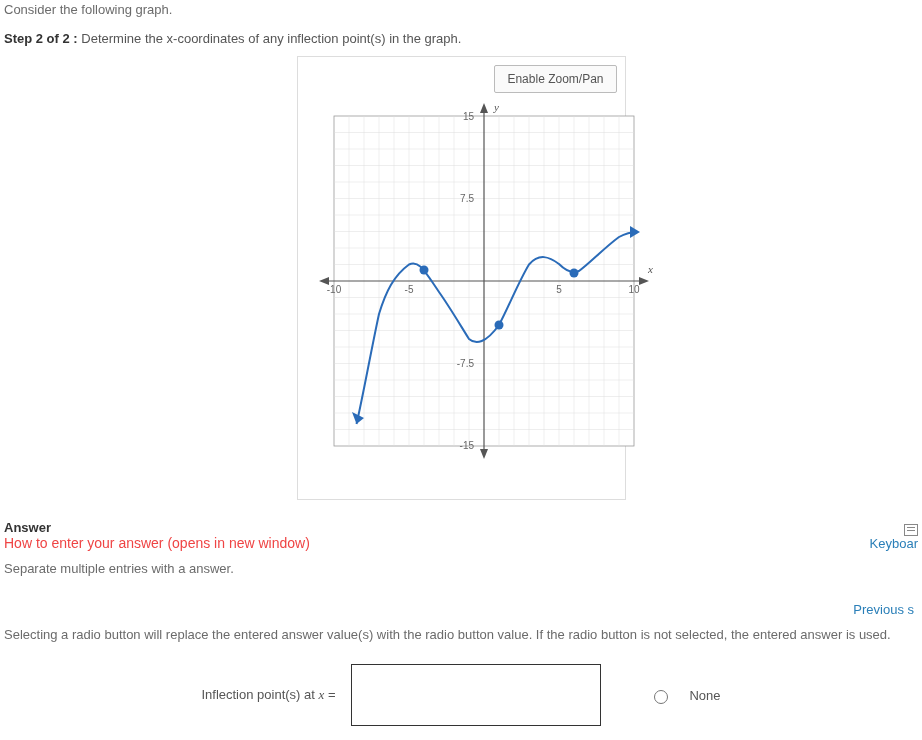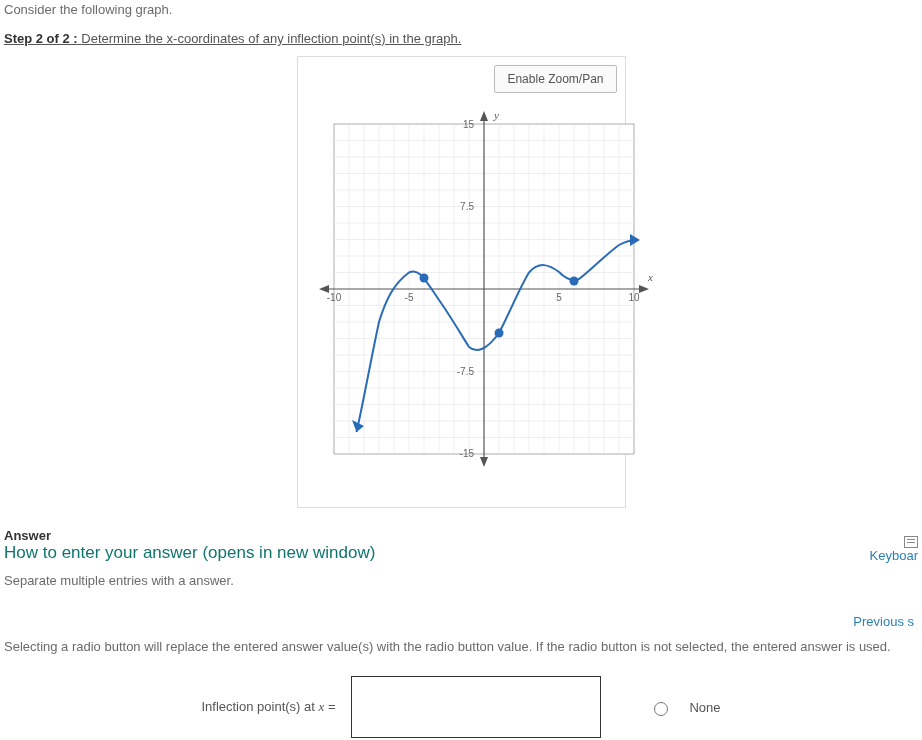--- a/index.html
+++ b/index.html
@@ -6,29 +6,29 @@
   body {
     margin: 0;
     padding: 0;
     font-family: -apple-system, BlinkMacSystemFont, "Segoe UI", Arial, sans-serif;
     font-size: 13px;
     color: #555;
     background: #fff;
     width: 922px;
   }
   .intro { padding: 2px 4px 14px; color: #6b6b6b; font-size: 13px; }
-  .step { padding: 0 4px 10px; font-size: 13px; color: #555; text-decoration: underline; }
+  .step { padding: 0 4px 10px; font-size: 13px; color: #555; }
   .step b { color: #333; font-weight: 600; }
   .graph-wrap {
     margin: 0 auto 20px;
     width: 329px;
     border: 1px solid #ddd;
     background: #fff;
     position: relative;
-    padding: 8px 6px 10px 6px;
+    padding: 0 6px 10px 6px;
   }
   .zoom-btn {
     position: absolute;
     top: 8px; right: 8px;
     border: 1px solid #bbb;
     background: #fafafa;
     color: #555;
     font-size: 12px;
     padding: 6px 12px;
     border-radius: 2px;
@@ -41,21 +41,21 @@
   }
   .plot-area svg { display: block; }
   .answer-head {
     display: flex;
     justify-content: space-between;
     align-items: flex-end;
     padding: 0 4px;
   }
   .answer-head .left { }
   .answer-head .left .ah { font-weight: 600; color: #333; font-size: 13px; }
-  .answer-head .left a { color: #0f766e; text-decoration: none; font-size: 17px; }
+  .answer-head .left a { color: #ef4444; text-decoration: none; font-size: 14px; }
   .answer-head .right { text-align: right; }
   .answer-head .right .kb { color: #2a7fb8; font-size: 13px; }
   .kb-icon {
     display:inline-block; width:14px; height:12px;
     border:1px solid #888; position:relative; vertical-align:middle; margin-left:4px;
   }
   .kb-icon::before{
     content:""; position:absolute; left:2px; right:2px; top:2px; bottom:2px;
     background:
       linear-gradient(#888,#888) 0 0/100% 1px no-repeat,

